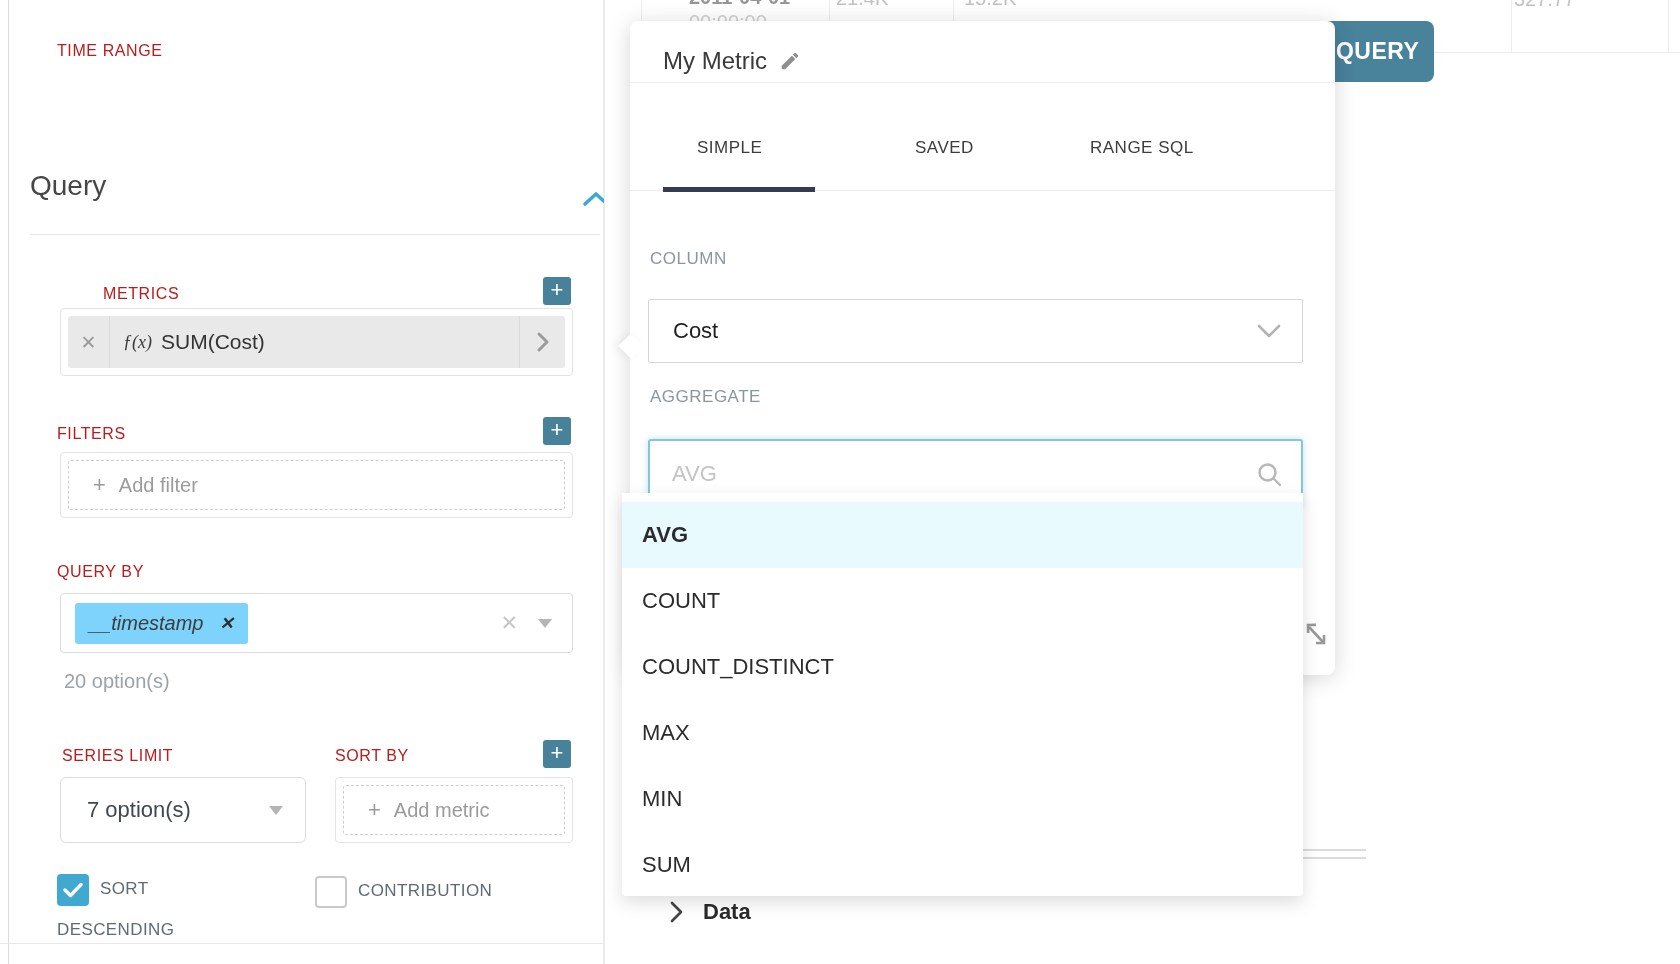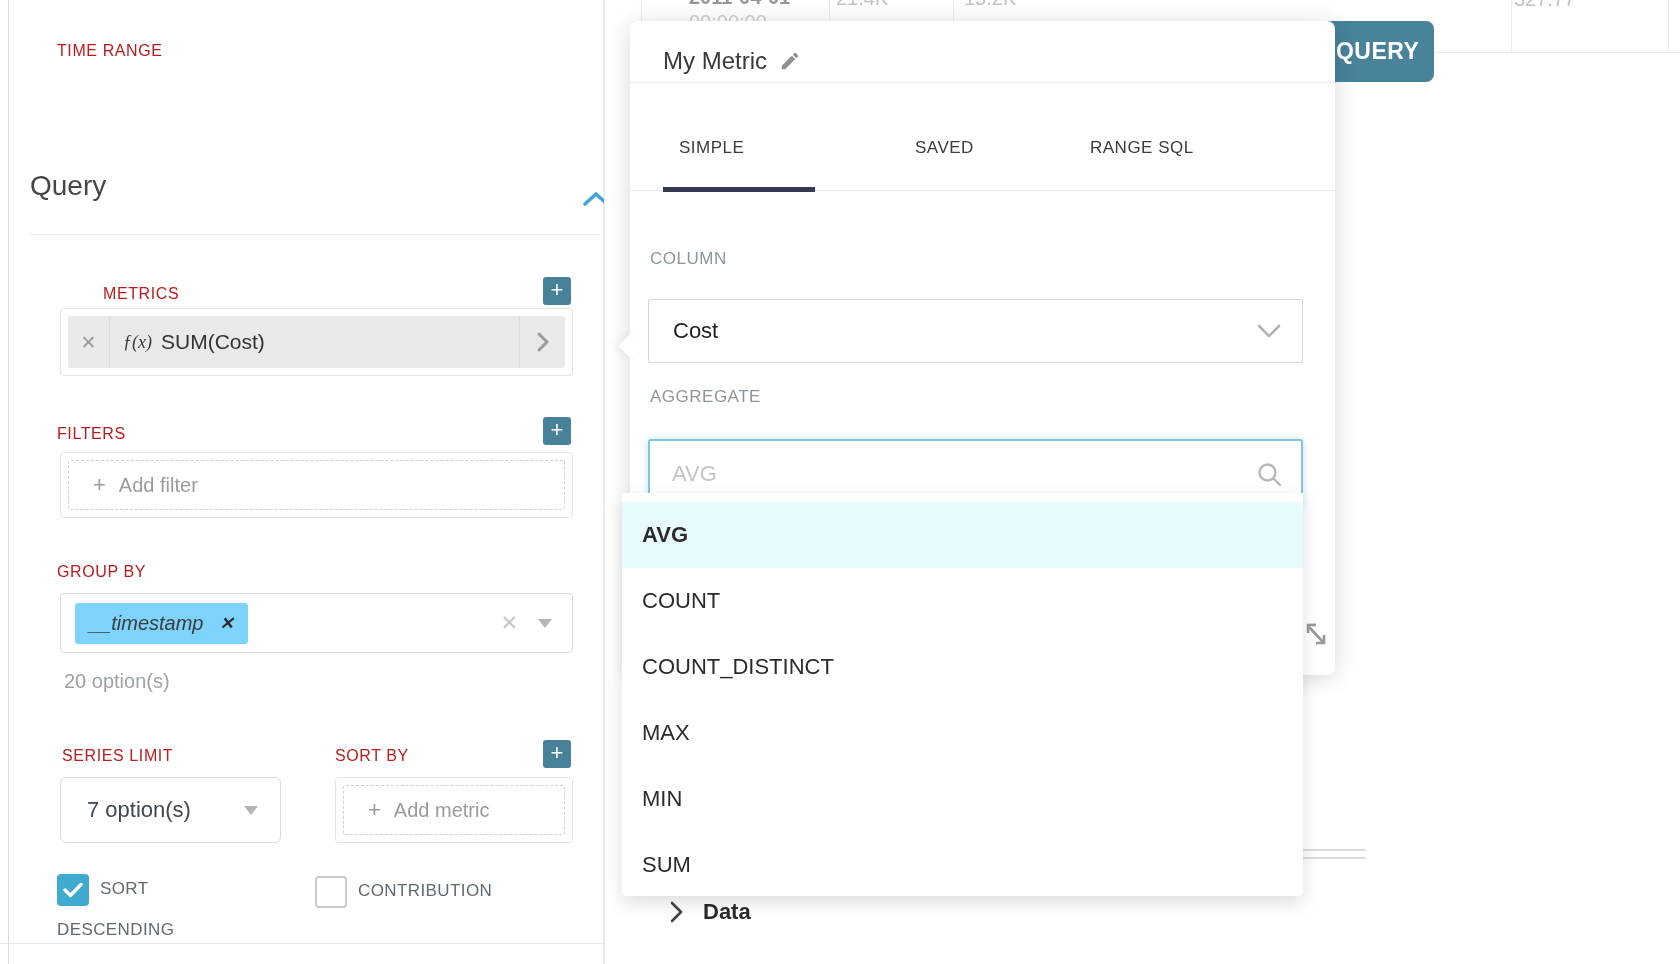--- a/index.html
+++ b/index.html
@@ -35,21 +35,21 @@
   #group-box { left:60px; top:593px; width:513px; height:60px; border:1px solid #dcdcdc; border-radius:4px;
     display:flex; align-items:center; padding:0 14px; }
   #group-tag { background:#7dd3fc; border-radius:3px; padding:9px 14px; font-size:20px; color:#3d3d3d;
     display:flex; align-items:center;font-style:italic; }
   #group-tag .tag-x { margin-left:16px; font-size:17px; font-weight:bold; color:#2d2d2d; }
   #group-icons { margin-left:auto; display:flex; align-items:center; gap:20px; margin-right:6px; }
   .clear-x { color:#c6c6c6; font-size:21px; }
   .caret-down { width:0; height:0; border-left:7px solid transparent; border-right:7px solid transparent; border-top:9px solid #b5b5b5; }
   #group-hint { left:64px; top:670px; font-size:20px; color:#9aa3a9; }
 
-  #series-box { left:60px; top:777px; width:221px; height:66px; border:1px solid #dcdcdc; border-radius:6px;
+  #series-box { left:60px; top:777px; width:246px; height:66px; border:1px solid #dcdcdc; border-radius:6px;
     display:flex; align-items:center; padding:0 22px 0 26px; font-size:22px; color:#3f4850; }
   #sort-box { left:335px; top:777px; width:238px; height:66px; }
 
   .chk { width:32px; height:32px; border-radius:4px; display:inline-flex; align-items:center; justify-content:center;
     vertical-align:middle; margin-right:11px; }
   .chk.on { background:#3fa9cf; }
   .chk.off { background:#fff; border:2px solid #c9c9c9; }
   .chk-label-wrap { font-size:17px; letter-spacing:.4px; color:#5f6b74; line-height:41px; }
 
   
@@ -123,21 +123,21 @@
 
   <div class="sec-label abs" style="left:57px; top:425px;">FILTERS</div>
   <div class="plus-btn abs" style="left:543px; top:417px;">+</div>
   <div class="outer-box abs" style="left:60px; top:452px; width:513px; height:66px;">
     <div class="dashed-inner">
       <span class="p">+</span>
       <span>Add filter</span>
     </div>
   </div>
 
-  <div class="sec-label abs" style="left:57px; top:563px;">GROUP BY</div>
+  <div class="sec-label abs" style="left:57px; top:563px;">QUERY BY</div>
   <div id="group-box" class="abs">
     <span id="group-tag">
       <span>__timestamp</span>
       <span class="tag-x">✕</span>
     </span>
     <span id="group-icons">
       <span class="clear-x">✕</span>
       <span class="caret-down"></span>
     </span>
   </div>
@@ -204,21 +204,21 @@
   <div id="popover-arrow" class="abs"></div>
 
   <div id="popover-title-row" class="abs">
     <span id="popover-title">My Metric</span>
     <svg width="22" height="22" viewBox="0 0 24 24">
       <path fill="#8f8f8f" d="M3 17.25V21h3.75L17.8 9.94l-3.75-3.75L3 17.25zM20.7 7.04c.39-.39.39-1.02 0-1.41l-2.34-2.34a1 1 0 0 0-1.41 0l-1.83 1.83 3.75 3.75 1.83-1.83z"></path>
     </svg>
   </div>
   <div class="h-div abs" style="left:0; top:61px; width:705px; background:#eee;"></div>
 
-  <span class="tab" style="left:49px;text-align:right;">SIMPLE</span>
+  <span class="tab" style="left:67px;text-align:right;">SIMPLE</span>
   <span class="tab" style="left:285px;">SAVED</span>
   <span class="tab" style="left:460px;">RANGE SQL</span>
   <div class="tab-line abs"></div>
   <div id="tab-underline" class="abs"></div>
 
   <div class="pop-label abs" style="left:20px; top:228px;">COLUMN</div>
   <div id="column-select" class="abs">
     <span>Cost</span>
     <svg style="margin-left:auto;" width="26" height="16" viewBox="0 0 26 16">
       <polyline points="3,3 13,13 23,3" fill="none" stroke="#b3b3b3" stroke-width="2.6" stroke-linecap="round" stroke-linejoin="round"></polyline>

